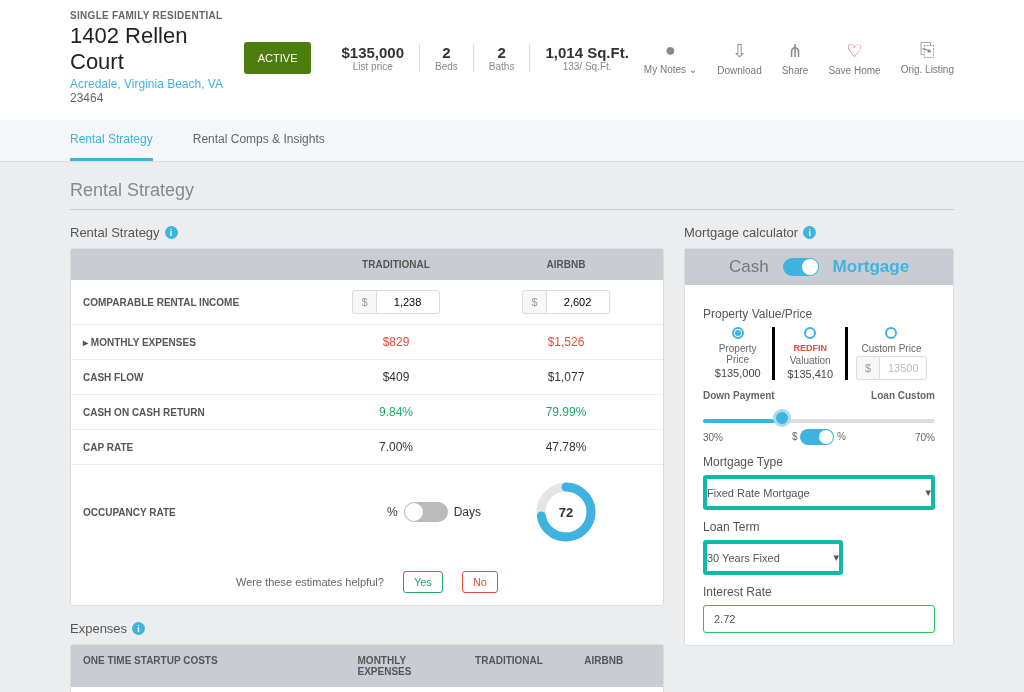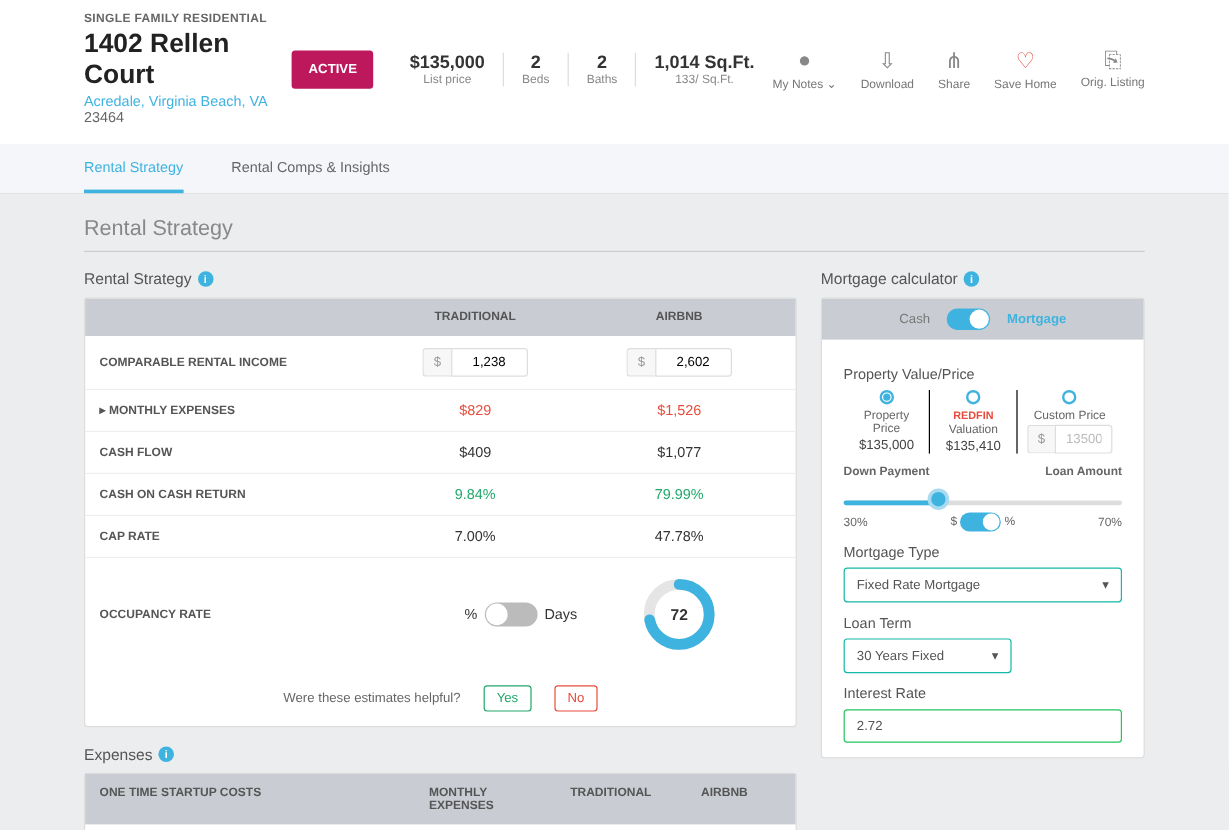--- a/index.html
+++ b/index.html
@@ -1,23 +1,23 @@
 <!DOCTYPE html>
 <html><head>
 <meta charset="utf-8">
 <style>
 *{box-sizing:border-box;margin:0;padding:0;font-family:Arial,Helvetica,sans-serif}
 body{background:#fff;font-size:12px;color:#333;width:1024px}
 .header{display:flex;padding:10px 70px 15px;align-items:center;background:#fff}
 .prop-info{flex:1}
 .prop-type{font-size:10px;color:#666;font-weight:bold;letter-spacing:0.3px}
-.prop-addr{font-size:22px;font-weight:bold;color:#222;margin:2px 0}
+.prop-addr{font-size:22px;font-weight:normal;color:#222;margin:2px 0}
 .prop-loc{font-size:12px;color:#3fb3e0}
 .prop-zip{font-size:12px;color:#666}
-.active-btn{background:#be185d;color:#fff;border:none;padding:10px 14px;border-radius:3px;font-size:11px;font-weight:bold;margin-right:15px}
+.active-btn{background:#4d7c0f;color:#fff;border:none;padding:10px 14px;border-radius:3px;font-size:11px;font-weight:normal;margin-right:15px}
 .stats{display:flex;gap:0}
 .stat{text-align:center;padding:0 15px;border-right:1px solid #ddd}
 .stat:last-child{border-right:none}
 .stat .big{font-size:15px;font-weight:bold;color:#333}
 .stat .small{font-size:10px;color:#888}
 .actions{display:flex;gap:20px;margin-left:auto}
 .action{text-align:center;color:#777;font-size:10px;cursor:pointer}
 .action .ic{font-size:18px;display:block;margin-bottom:3px;color:#888}
 .action.heart .ic{color:#e74c3c}
 .tabs{background:#f4f6f9;padding:0 70px;border-bottom:1px solid #ddd;display:flex;gap:40px}
@@ -51,40 +51,40 @@
 .donut-wrap{width:170px;display:flex;justify-content:center}
 .donut{width:62px;height:62px;position:relative}
 .donut svg{transform:rotate(-90deg)}
 .donut .num{position:absolute;top:50%;left:50%;transform:translate(-50%,-50%);font-weight:bold;font-size:13px}
 .helpful{text-align:center;padding:12px;font-size:11px;color:#666}
 .btn-sm{border:1px solid;background:#fff;padding:4px 10px;border-radius:3px;margin-left:16px;font-size:11px;cursor:pointer}
 .btn-yes{color:#20a76a;border-color:#20a76a}
 .btn-no{color:#e74c3c;border-color:#e74c3c}
 .exp-head{background:#c9cdd3;display:flex;padding:10px 12px;font-size:10px;color:#555;font-weight:bold}
 .exp-row{display:flex;padding:10px 12px;align-items:center;gap:10px}
-.calc-toggle{background:#c9cdd3;padding:8px;display:flex;justify-content:center;align-items:center;gap:8px;font-size:11px}
+.calc-toggle{background:#c9cdd3;padding:8px;display:flex;justify-content:center;align-items:center;gap:8px;font-size:17px}
 .calc-toggle .off{color:#777}
 .calc-toggle .on-lbl{color:#3fb3e0;font-weight:bold}
 .calc-body{padding:12px 18px}
 .field-label{font-size:12px;color:#555;margin:10px 0 6px;font-weight:400}
 .radios{display:flex;gap:0;margin-bottom:10px;justify-content:space-between}
-.radio-opt{text-align:center;padding:0 8px;border-right:1px solid #000000;flex:1}
+.radio-opt{text-align:center;padding:0 8px;border-right:3px solid #000000;flex:1}
 .radio-opt:last-child{border-right:none}
 .radio-circle{width:12px;height:12px;border:2px solid #3fb3e0;border-radius:50%;margin:0 auto 4px;display:flex;align-items:center;justify-content:center}
 .radio-circle.sel::after{content:"";width:6px;height:6px;background:#3fb3e0;border-radius:50%}
 .radio-opt .rl{font-size:10px;color:#666;margin:4px 0 2px}
 .radio-opt .rv{font-size:11px;color:#444}
 .redfin{color:#e74c3c;font-weight:bold;font-size:9px;margin-bottom:2px}
 .slider-wrap{margin:10px 0}
 .slider-top{display:flex;justify-content:space-between;font-size:10px;color:#666;margin-bottom:18px;font-weight:600}
 .slider-line{height:4px;background:#ddd;border-radius:2px;position:relative}
 .slider-fill{height:4px;background:#3fb3e0;border-radius:2px;width:33%;position:absolute}
 .slider-knob{width:18px;height:18px;background:#3fb3e0;border:3px solid #a8daf0;border-radius:50%;position:absolute;top:-10px;left:30%}
 .slider-bot{display:flex;justify-content:space-between;font-size:10px;color:#666;margin-top:6px;align-items:center}
-.select{border:1px solid #14b8a6;padding:7px 10px;border-radius:3px;font-size:11px;color:#555;display:flex;justify-content:space-between;align-items:flex-end}
+.select{border:4px solid #14b8a6;padding:7px 0;border-radius:3px;font-size:11px;color:#555;display:flex;justify-content:space-between;align-items:flex-end}
 .sel-input{border:1px solid #22c55e;padding:7px 10px;border-radius:3px;font-size:11px;color:#555;width:100%}
 .mini-toggle{width:34px;height:16px;background:#3fb3e0;border-radius:8px;position:relative;display:inline-block;vertical-align:middle}
 .mini-toggle::after{content:"";width:14px;height:14px;background:#fff;border-radius:50%;position:absolute;top:1px;right:1px}
 </style>
 </head>
 <body>
 
 <div class="header">
   <div class="prop-info">
     <div class="prop-type">SINGLE FAMILY RESIDENTIAL</div>
@@ -250,21 +250,21 @@
                 <div class="rl">Custom Price</div>
                 <div class="input-grp" style="justify-content:flex-start">
                   <span class="input-pre">$</span>
                   <input class="input-txt" style="width: 48px; color: rgb(187, 187, 187);" value="135000">
                 </div>
               </div>
           </div>
           <div class="slider-wrap">
             <div class="slider-top">
                 <span>Down Payment</span>
-                <span>Loan Amount</span>
+                <span>Loan Custom</span>
               </div>
             <div class="slider-line">
                 <div class="slider-fill"></div>
                 <div class="slider-knob"></div>
               </div>
             <div class="slider-bot">
                 <span>30%</span>
                 <span><span>$</span> <span class="mini-toggle"></span> <span>%</span></span>
                 <span>70%</span>
               </div>

